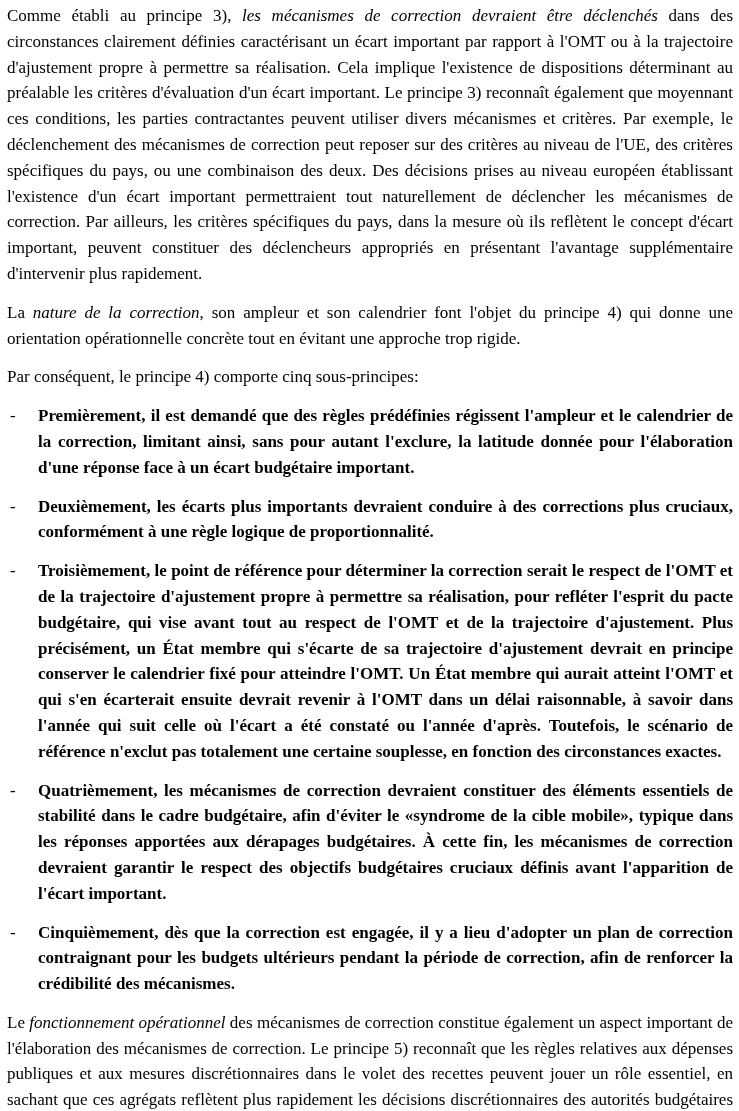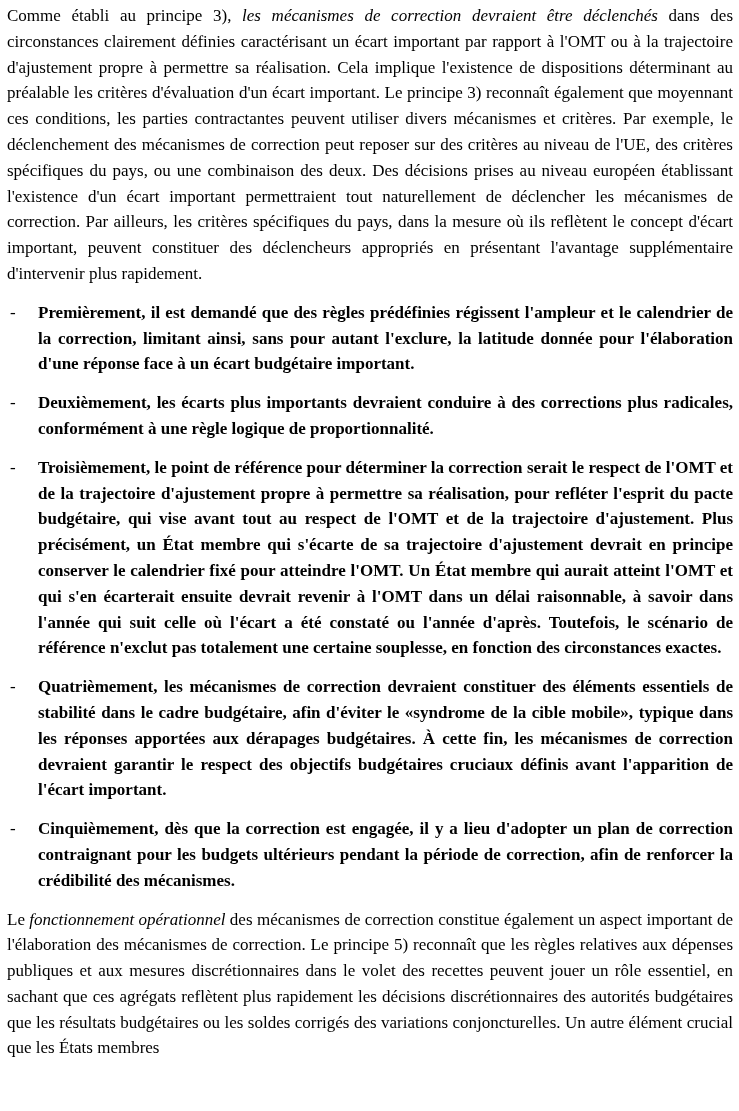--- a/index.html
+++ b/index.html
@@ -42,30 +42,32 @@
     font-weight: bold;
   }
 </style>
 </head>
 <body>
 
 <div class="page">
 
   <p class="para"><span>Comme établi au principe 3), </span><em class="it">les mécanismes de correction devraient être déclenchés</em><span> dans des circonstances clairement définies caractérisant un écart important par rapport à l'OMT ou à la trajectoire d'ajustement propre à permettre sa réalisation. Cela implique l'existence de dispositions déterminant au préalable les critères d'évaluation d'un écart important. Le principe 3) reconnaît également que moyennant ces conditions, les parties contractantes peuvent utiliser divers mécanismes et critères. Par exemple, le déclenchement des mécanismes de correction peut reposer sur des critères au niveau de l'UE, des critères spécifiques du pays, ou une combinaison des deux. Des décisions prises au niveau européen établissant l'existence d'un écart important permettraient tout naturellement de déclencher les mécanismes de correction. Par ailleurs, les critères spécifiques du pays, dans la mesure où ils reflètent le concept d'écart important, peuvent constituer des déclencheurs appropriés en présentant l'avantage supplémentaire d'intervenir plus rapidement.</span></p>
 
+  <p class="para"><span>La </span><em class="it">nature de la correction</em><span>, son ampleur et son calendrier font l'objet du principe 4) qui donne une orientation opérationnelle concrète tout en évitant une approche trop rigide.</span></p>
 
+  <p class="para"><span>Par conséquent, le principe 4) comporte cinq sous-principes:</span></p>
 
   <div class="bullet">
     <span class="marker">-</span>
     <span class="btext">Premièrement, il est demandé que des règles prédéfinies régissent l'ampleur et le calendrier de la correction, limitant ainsi, sans pour autant l'exclure, la latitude donnée pour l'élaboration d'une réponse face à un écart budgétaire important.</span>
   </div>
 
   <div class="bullet">
     <span class="marker">-</span>
-    <span class="btext">Deuxièmement, les écarts plus importants devraient conduire à des corrections plus radicales, conformément à une règle logique de proportionnalité.</span>
+    <span class="btext">Deuxièmement, les écarts plus importants devraient conduire à des corrections plus cruciaux, conformément à une règle logique de proportionnalité.</span>
   </div>
 
   <div class="bullet">
     <span class="marker">-</span>
     <span class="btext">Troisièmement, le point de référence pour déterminer la correction serait le respect de l'OMT et de la trajectoire d'ajustement propre à permettre sa réalisation, pour refléter l'esprit du pacte budgétaire, qui vise avant tout au respect de l'OMT et de la trajectoire d'ajustement. Plus précisément, un État membre qui s'écarte de sa trajectoire d'ajustement devrait en principe conserver le calendrier fixé pour atteindre l'OMT. Un État membre qui aurait atteint l'OMT et qui s'en écarterait ensuite devrait revenir à l'OMT dans un délai raisonnable, à savoir dans l'année qui suit celle où l'écart a été constaté ou l'année d'après. Toutefois, le scénario de référence n'exclut pas totalement une certaine souplesse, en fonction des circonstances exactes.</span>
   </div>
 
   <div class="bullet">
     <span class="marker">-</span>
     <span class="btext">Quatrièmement, les mécanismes de correction devraient constituer des éléments essentiels de stabilité dans le cadre budgétaire, afin d'éviter le «syndrome de la cible mobile», typique dans les réponses apportées aux dérapages budgétaires. À cette fin, les mécanismes de correction devraient garantir le respect des objectifs budgétaires cruciaux définis avant l'apparition de l'écart important.</span>

